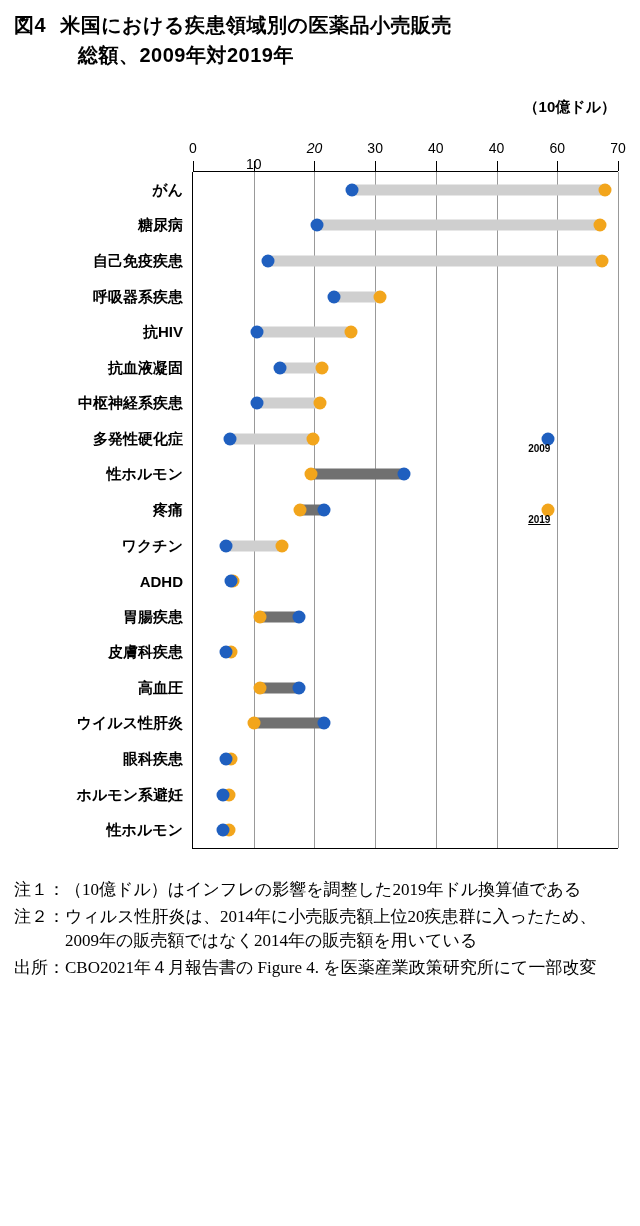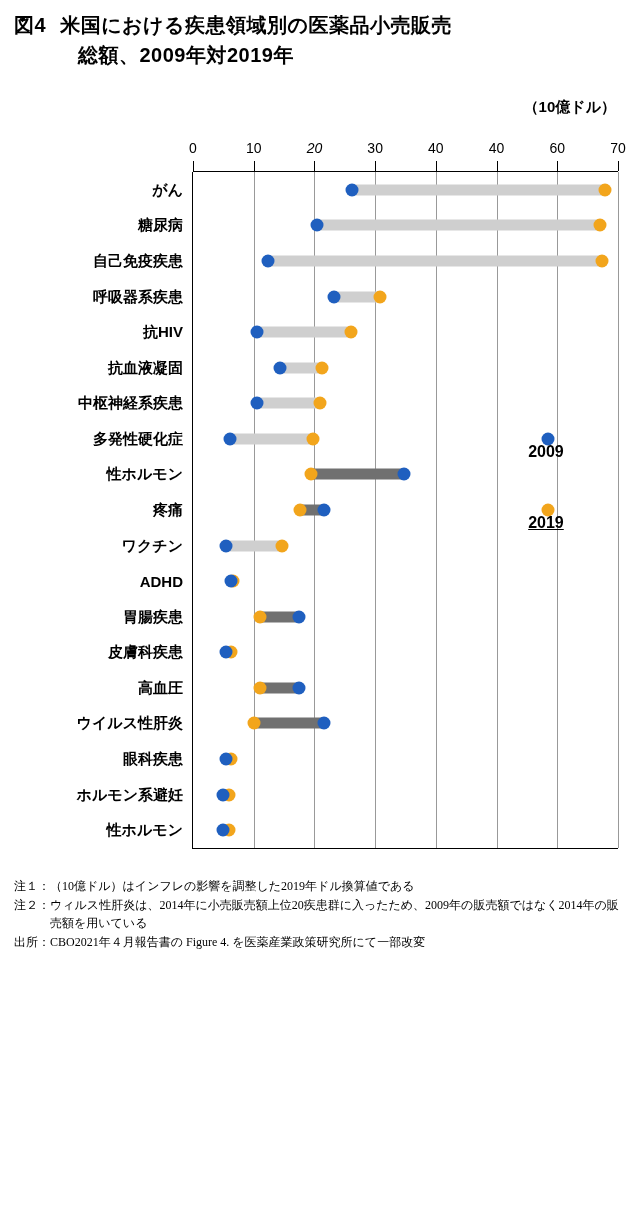--- a/index.html
+++ b/index.html
@@ -95,34 +95,34 @@
     width:13px;height:13px;
     border-radius:50%;
     top:50%;
     transform:translate(-50%,-50%);
   }
   .dot.d2009{background:#1f5fbf;}
   .dot.d2019{background:#f2a51c;}
 
   .legend{
     position:absolute;
-    font-size:16px;
+    font-size:10px;
     font-weight:bold;
   }
   .legend-dot{
     position:absolute;
     width:13px;height:13px;border-radius:50%;
     transform:translate(-50%,-50%);
   }
 
   
   .notes{
     padding:6px 14px 16px 14px;
     font-family:"Liberation Serif", serif;
-    font-size:12px;
+    font-size:17px;
     line-height:1.45;
   }
   .note{display:flex;margin-bottom:2px;}
   .note .lbl{flex:0 0 auto;white-space:nowrap;}
   .note .txt{flex:1 1 auto;}
 </style>
 </head>
 <body>
 
 <div class="page">
@@ -134,21 +134,21 @@
 
   <div class="unit">（10億ドル）</div>
 
   <div class="chart-wrap">
     <div class="plot" id="plot">
       <div class="axis-line-top"></div>
     <div class="axis-top-tick" style="left: 0%;"></div>
         <div class="axis-label" style="left: 0%;">0</div>
         <div class="gridline" style="left: 14.2857%;"></div>
         <div class="axis-top-tick" style="left: 14.2857%;"></div>
-        <div class="axis-label" style="left: 14.2857%;">10</div>
+        <div class="axis-label" style="left: 14.2857%; margin-top: 16px;">10</div>
         <div class="gridline" style="left: 28.5714%;"></div>
         <div class="axis-top-tick" style="left: 28.5714%;"></div>
         <div class="axis-label" style="left: 28.5714%; font-style: italic;">20</div>
         <div class="gridline" style="left: 42.8571%;"></div>
         <div class="axis-top-tick" style="left: 42.8571%;"></div>
         <div class="axis-label" style="left: 42.8571%;">30</div>
         <div class="gridline" style="left: 57.1429%;"></div>
         <div class="axis-top-tick" style="left: 57.1429%;"></div>
         <div class="axis-label" style="left: 57.1429%;">40</div>
         <div class="gridline" style="left: 71.4286%;"></div>

